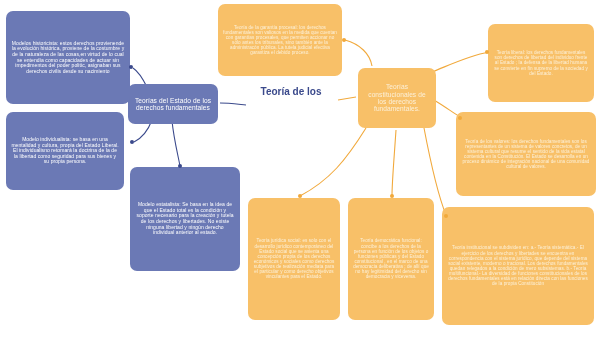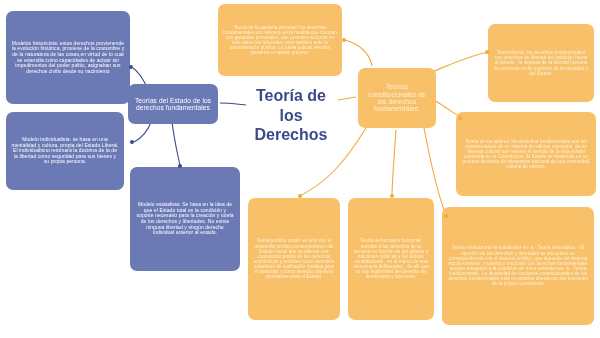--- a/index.html
+++ b/index.html
@@ -65,21 +65,21 @@
     line-height: 1.22;
     background: transparent;
   }
   .leaf-text {
     display: block;
     width: 100%;
   }
   .t5 { font-size: 4.6px; }
   .t55 { font-size: 5.0px; }
   .t7 { font-size: 6.6px; }
-  .t-center { font-size: 16px; }
+  .t-center { font-size: 10px; }
   .dot {
     position: absolute;
     width: 4px;
     height: 4px;
     border-radius: 50%;
     z-index: 4;
   }
   .dot-blue { background: #3b4a8c; }
   .dot-orange { background: #f1a93c; }
 </style>
@@ -108,21 +108,20 @@
 
     <path d="M 424,128 C 432,170 440,200 446,215" stroke="#f1a93c" stroke-width="1.1" fill="none"></path>
 
     <path d="M 396,130 C 394,160 392,182 392,196" stroke="#f1a93c" stroke-width="1.1" fill="none"></path>
 
     <path d="M 366,128 C 346,160 330,180 300,196" stroke="#f1a93c" stroke-width="1.1" fill="none"></path>
   </svg>
 
   <div class="center-node t-center" style="left:243px; top:86px; width:96px;">
     <div>Teoría de los</div>
-    <div>Derechos</div>
   </div>
 
   <div class="node node-blue-mid t7" style="left:128px; top:84px; width:90px; height:40px;">
     <span class="leaf-text">Teorías del Estado de los derechos fundamentales</span>
   </div>
 
   <div class="node node-blue t55" style="left:6px; top:11px; width:124px; height:93px;">
     <span class="leaf-text">Modelos historicista: estos derechos provienende la evolución histórica, proviene de la costumbre  y de la naturaleza de las cosas,en virtud de lo cual se entendía como capacidades de actuar sin impedimentos del poder politic, asignaban sus derechos civilis desde su nacimiento</span>
   </div>
 

